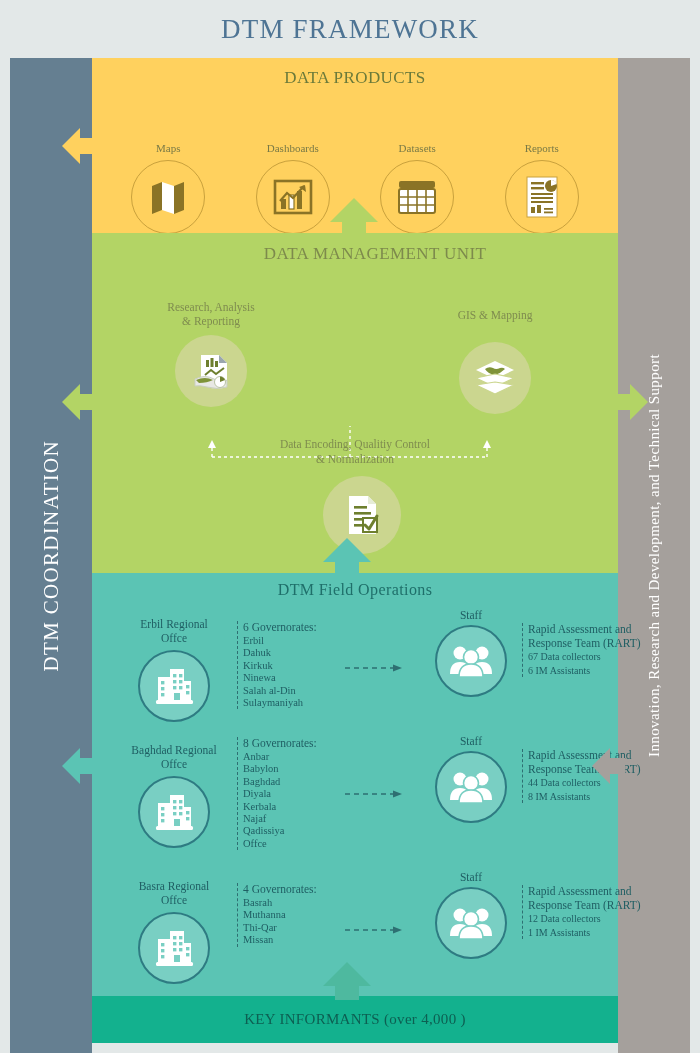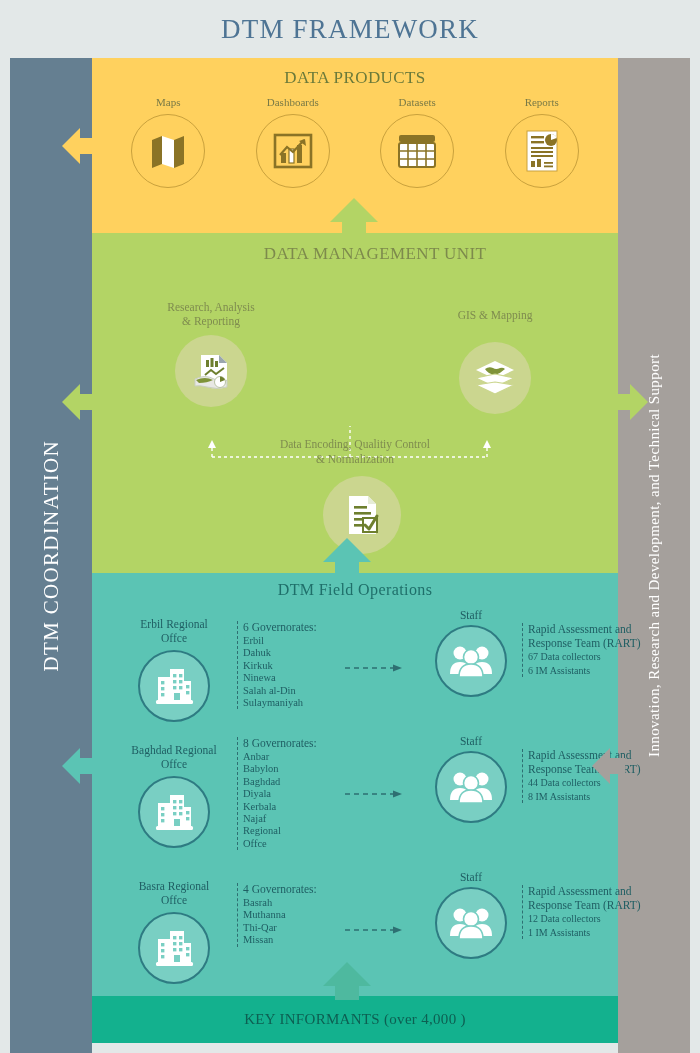--- a/index.html
+++ b/index.html
@@ -47,21 +47,21 @@
   .sec-dmu .sec-head      { color: #7d8a4c; padding-top: 11px; margin-left: 40px; }
   .sec-field .sec-head    { color: #1f6f6a; padding-top: 8px; font-size: 16px; }
   .sec-key .ktext         { color: #0d5f52; font-size: 15px; letter-spacing: .3px; }
 
   
   .products-row {
     display: flex; justify-content: space-around;
     padding: 8px 14px 0 14px;
   }
   .product { width: 110px; text-align: center; }
-  .product .plabel { font-size: 11px; color: #7a7a46; margin-bottom: 6px; }
+  .product .plabel { font-size: 11px; color: #7a7a46; margin-bottom: 6px; margin-top: 46px; }
   .circle-y {
     width: 74px; height: 74px; border-radius: 50%;
     border: 1.4px solid #c9a13c; margin: 0 auto;
     display: flex; align-items: center; justify-content: center;
   }
 
   
   .dmu-top { position: relative; height: 160px; }
   .dmu-node { position: absolute; text-align: center; width: 150px; }
   .dmu-node .nlabel { font-size: 11.5px; color: #7f8c4f; line-height: 1.25; }
@@ -350,21 +350,21 @@
         </div>
       </div>
       <div class="gov-list" style="top:12px">
         <div class="gtitle">8 Governorates:</div>
         <div class="gitem">Anbar</div>
         <div class="gitem">Babylon</div>
         <div class="gitem">Baghdad</div>
         <div class="gitem">Diyala</div>
         <div class="gitem">Kerbala</div>
         <div class="gitem">Najaf</div>
-        <div class="gitem">Regional</div>
+        <div class="gitem">Qadissiya</div>
         <div class="gitem">Offce</div>
       </div>
       <svg class="h-arrow" viewBox="0 0 58 10">
         <line x1="0" y1="5" x2="49" y2="5" stroke="#2e6f72" stroke-width="1.3" stroke-dasharray="5,4"></line>
         <polygon points="57,5 48,1.5 48,8.5" fill="#2e6f72"></polygon>
       </svg>
       <div class="staff">
         <div class="slabel">Staff</div>
         <div class="circle-t">
           <svg width="46" height="38" viewBox="0 0 46 38">

